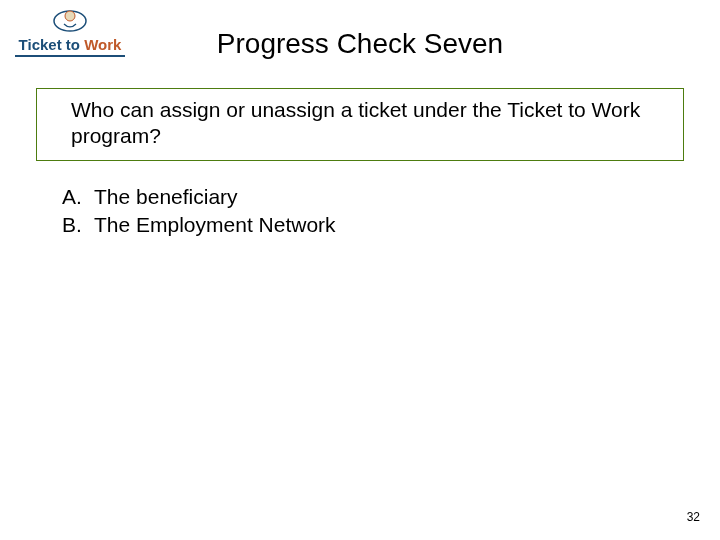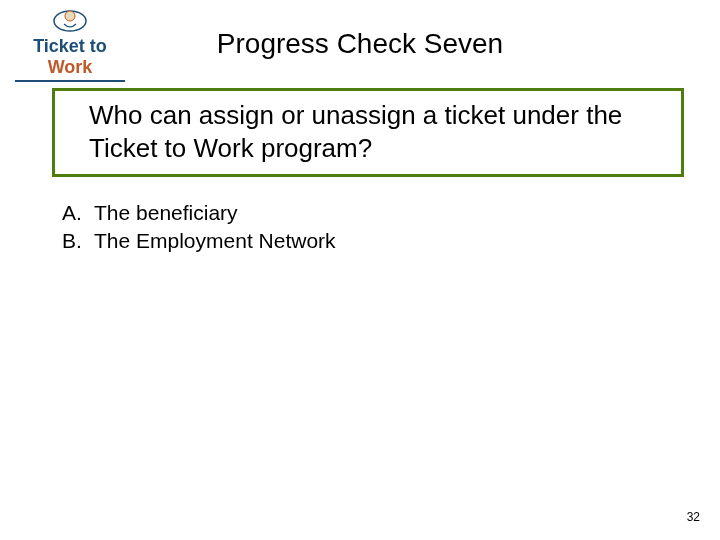--- a/index.html
+++ b/index.html
@@ -17,21 +17,21 @@
     position: absolute;
     top: 4px;
     left: 10px;
     width: 120px;
   }
   .logo-icon {
     display: block;
     margin: 0 auto 2px;
   }
   .logo-text {
-    font-size: 18px;
+    font-size: 15px;
     color: #1c4e78;
     font-weight: bold;
     text-align: center;
     letter-spacing: 0;
   }
   .logo-text span.w {
     color: #c05a2a;
   }
   .logo-underline {
     width: 110px;
@@ -39,24 +39,24 @@
     background: #1c4e78;
     margin: 2px auto 0;
   }
   .title {
     text-align: center;
     font-size: 28px;
     font-weight: normal;
     margin-top: 28px;
   }
   .question-box {
-    border: 3px solid #4d7c0f;
-    margin: 28px 36px 0 52px;
+    border: 1px solid #4d7c0f;
+    margin: 28px 36px 0 36px;
     padding: 8px 18px 10px 34px;
-    font-size: 26px;
+    font-size: 21px;
     line-height: 1.25;
   }
   .answers {
     margin: 24px 0 0 62px;
     font-size: 21px;
   }
   .answers ol {
     list-style: none;
     padding: 0;
     margin: 0;

